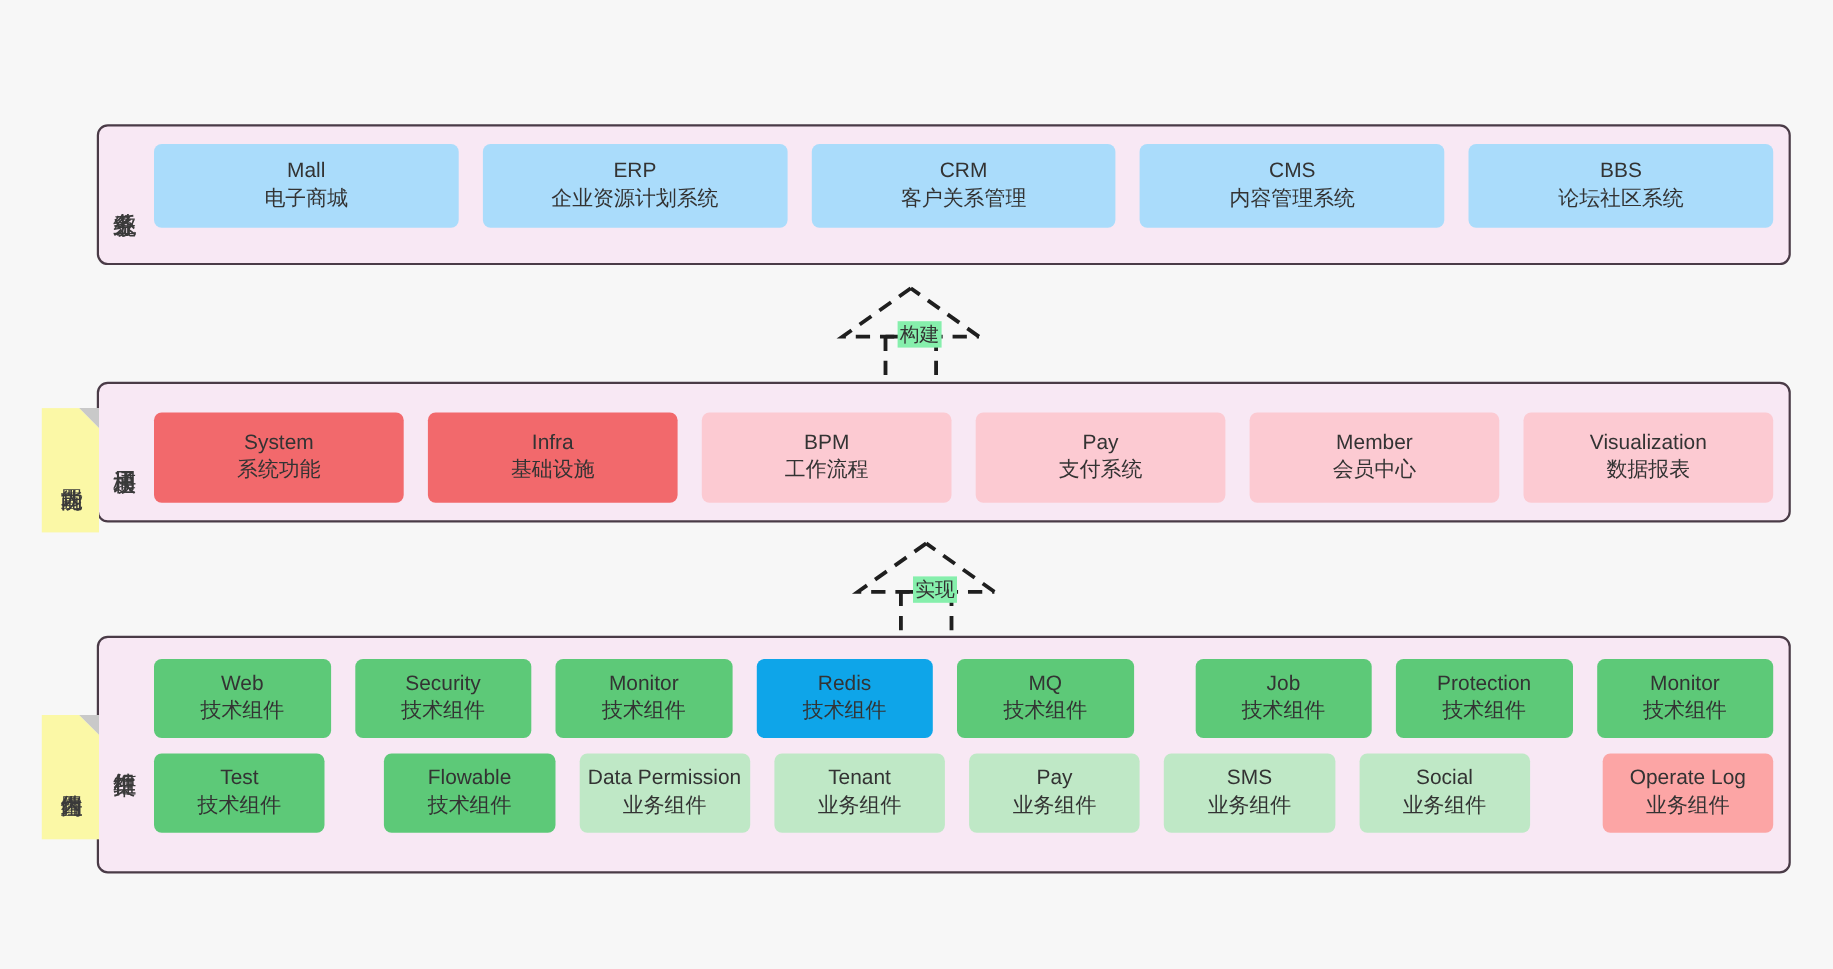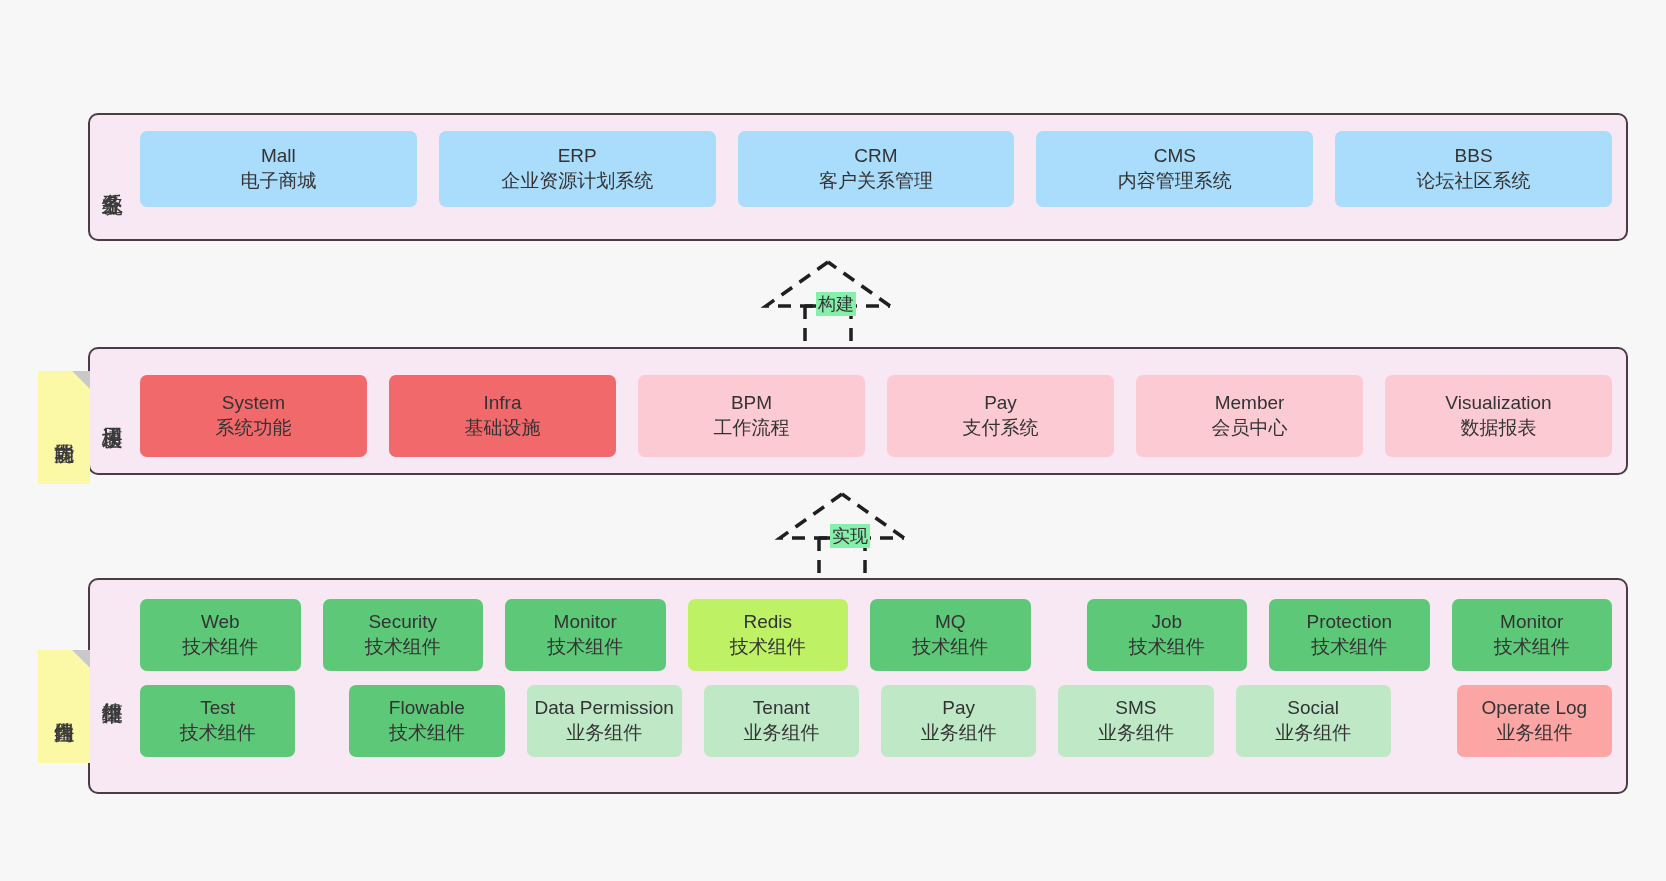--- a/index.html
+++ b/index.html
@@ -248,21 +248,21 @@
           <span class="n-cn">技术组件</span>
         </div>
         <div class="node h-comp c-green" style="background: rgb(93, 201, 120);">
           <span class="n-en">Security</span>
           <span class="n-cn">技术组件</span>
         </div>
         <div class="node h-comp c-green" style="background: rgb(93, 201, 120);">
           <span class="n-en">Monitor</span>
           <span class="n-cn">技术组件</span>
         </div>
-        <div class="node h-comp c-green" style="background: #bef264;">
+        <div class="node h-comp c-green" style="background: #0ea5e9;">
           <span class="n-en">Redis</span>
           <span class="n-cn">技术组件</span>
         </div>
         <div class="node h-comp c-green" style="background: rgb(93, 201, 120);">
           <span class="n-en">MQ</span>
           <span class="n-cn">技术组件</span>
         </div>
         <div class="node h-comp c-green" style="background: rgb(93, 201, 120); margin-left: 34px;">
           <span class="n-en">Job</span>
           <span class="n-cn">技术组件</span>

